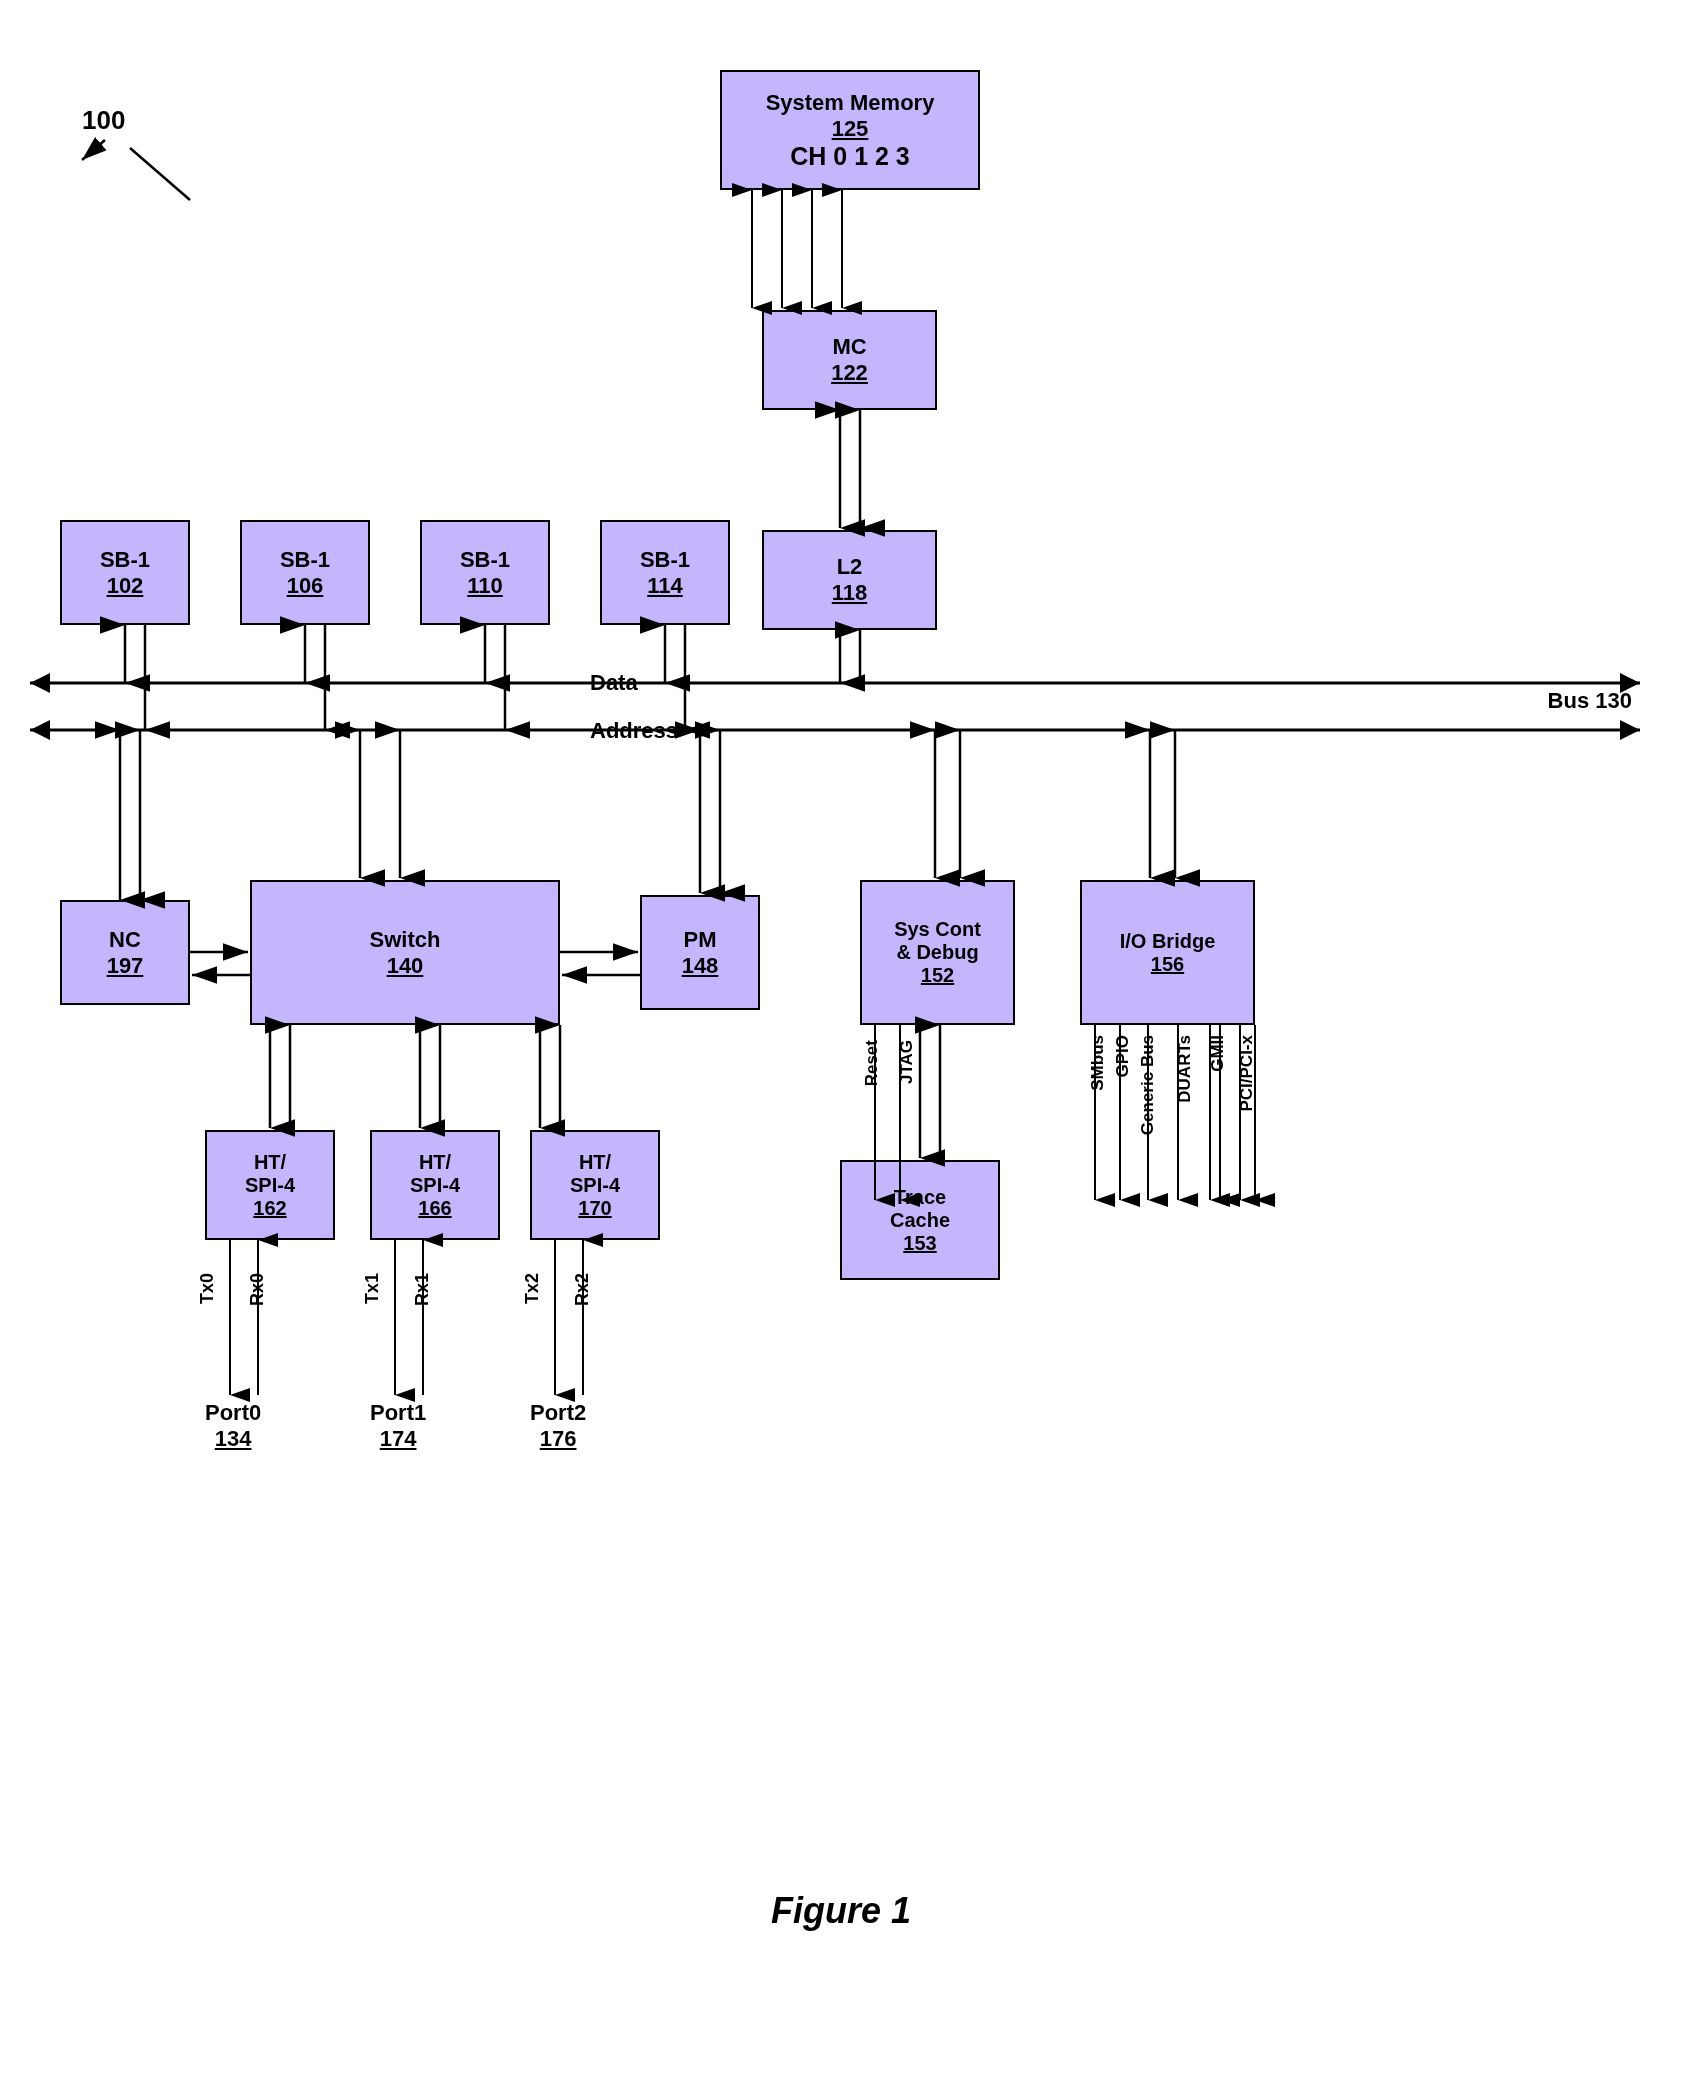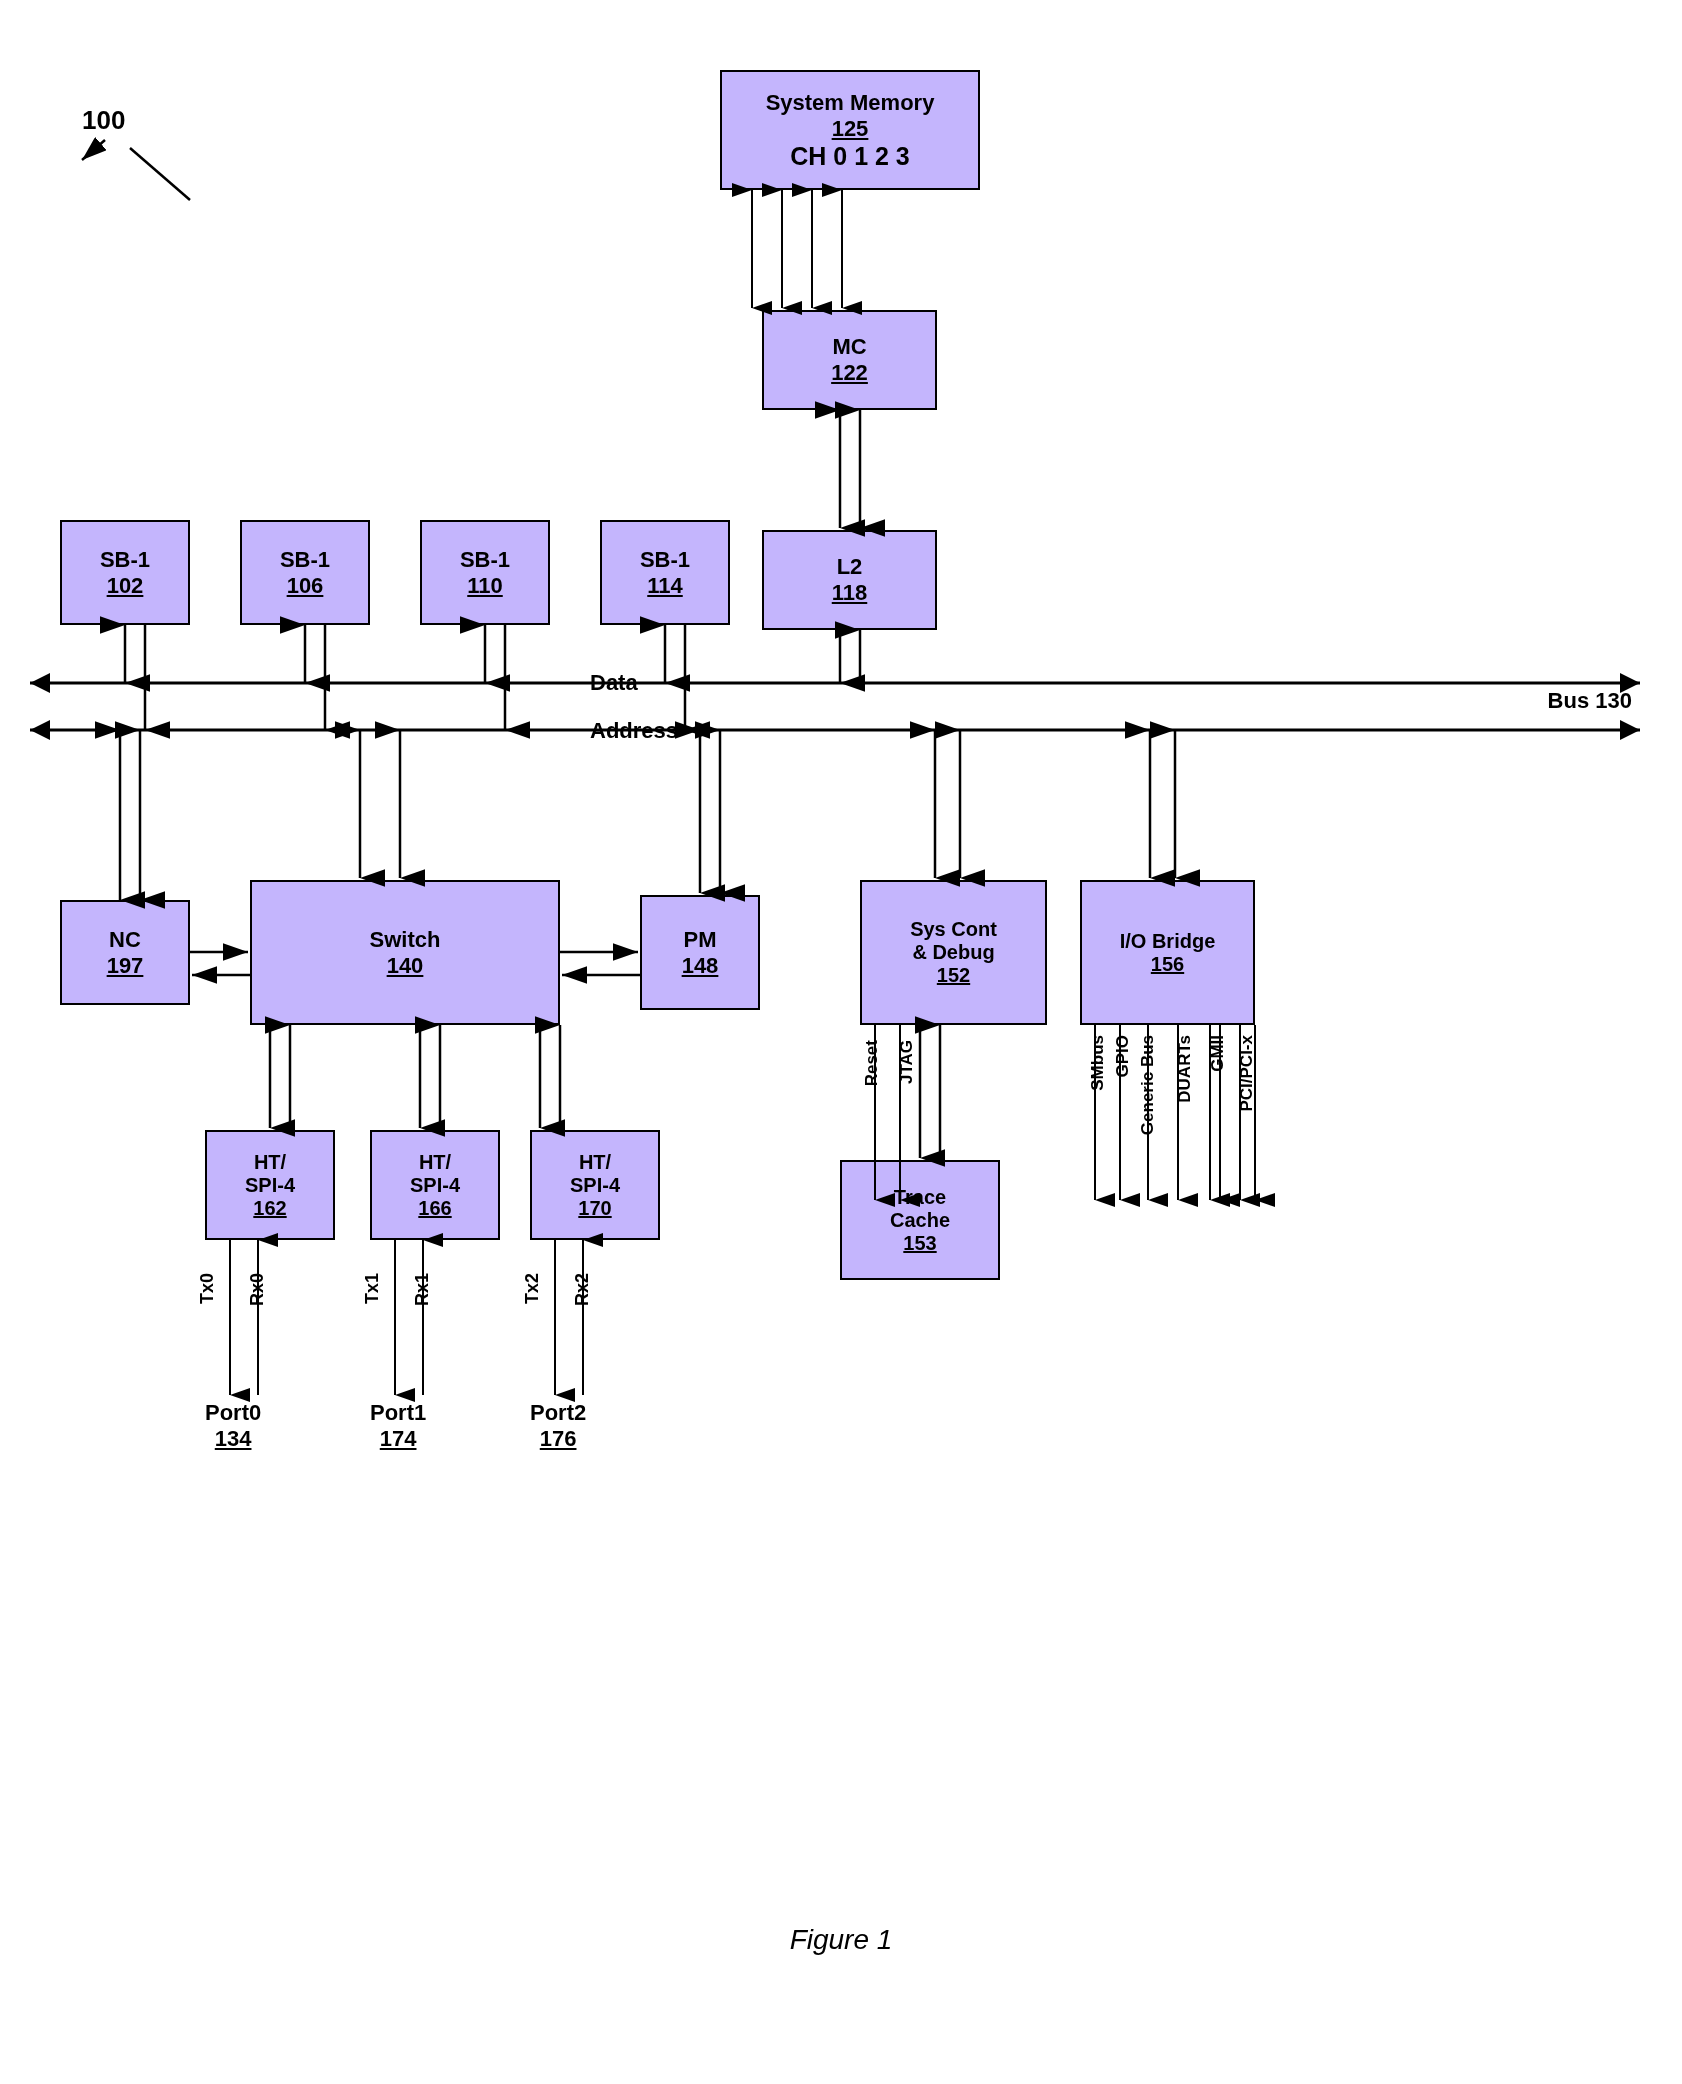--- a/index.html
+++ b/index.html
@@ -41,26 +41,26 @@
     .svg-overlay {
       position: absolute;
       top: 0;
       left: 0;
       width: 1682px;
       height: 1980px;
       pointer-events: none;
     }
     .figure-caption {
       position: absolute;
-      bottom: 24px;
+      bottom: 48px;
       left: 50%;
       transform: translateX(-50%);
-      font-size: 28px;
+      font-size: 36px;
       font-style: italic;
-      font-weight: normal;
+      font-weight: bold;
     }
   </style>
 </head>
 <body>
 
 <div class="diagram-container">
 
   <div class="label" style="left:82px; top:105px; font-size:26px;">100</div>
 
   <div class="box" style="left:720px; top:70px; width:260px; height:120px;">
@@ -111,21 +111,21 @@
   <div class="box" style="left:250px; top:880px; width:310px; height:145px;">
     <span>Switch</span>
     <span class="underline">140</span>
   </div>
 
   <div class="box" style="left:640px; top:895px; width:120px; height:115px;">
     <span>PM</span>
     <span class="underline">148</span>
   </div>
 
-  <div class="box" style="left:860px; top:880px; width:187px; height:145px; font-size:20px;">
+  <div class="box" style="left:860px; top:880px; width:155px; height:145px; font-size:20px;">
     <span>Sys Cont<br>&amp; Debug</span>
     <span class="underline">152</span>
   </div>
 
   <div class="box" style="left:1080px; top:880px; width:175px; height:145px; font-size:20px;">
     <span>I/O Bridge</span>
     <span class="underline">156</span>
   </div>
 
   <div class="box" style="left:840px; top:1160px; width:160px; height:120px; font-size:20px;">

